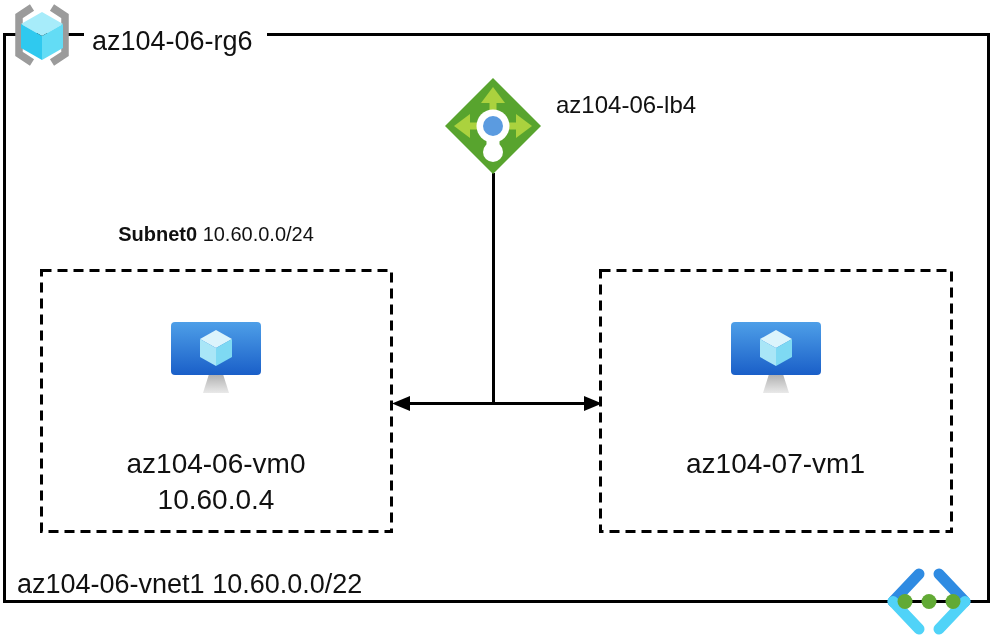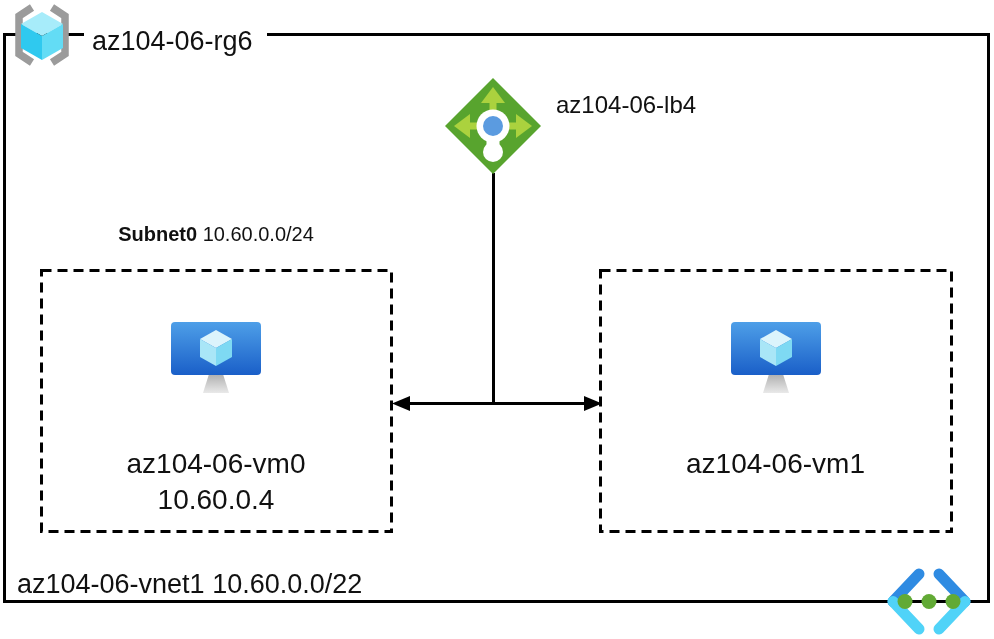--- a/index.html
+++ b/index.html
@@ -120,21 +120,21 @@
       <polygon points="32,20 48,29 48,47 32,38" fill="#A9E6F7"></polygon>
       <polygon points="64,20 48,29 48,47 64,38" fill="#7ED9F3"></polygon>
     </g>
   </svg>
 
   <div class="lbl vm-label subnet0-pos">
     <div>az104-06-vm0</div>
     <div>10.60.0.4</div>
   </div>
   <div class="lbl vm-label subnet1-pos">
-    <div>az104-06-vm1</div>
+    <div>az104-07-vm1</div>
   </div>
 
   <div class="lbl vnet-label"><span>az104-06-vnet1</span> <span>10.60.0.0/22</span></div>
 
   <svg class="icon" style="left:879px;top:565px;" width="100" height="74" viewBox="0 0 100 74">
     <g stroke-width="11" stroke-linecap="round" fill="none">
       <line x1="40" y1="9" x2="14" y2="36.5" stroke="#2F8BE2"></line>
       <line x1="14" y1="36.5" x2="40" y2="64" stroke="#50D3F8"></line>
       <line x1="60" y1="9" x2="86" y2="36.5" stroke="#2F8BE2"></line>
       <line x1="86" y1="36.5" x2="60" y2="64" stroke="#50D3F8"></line>

